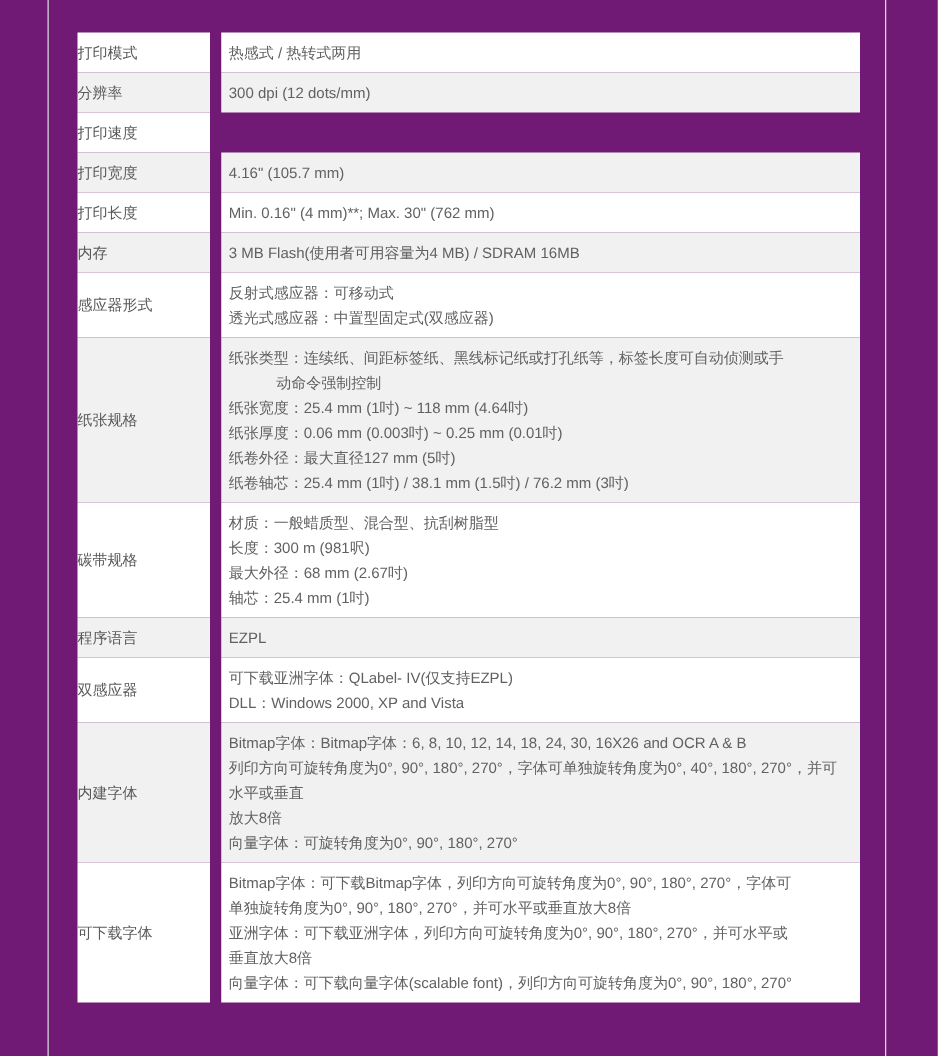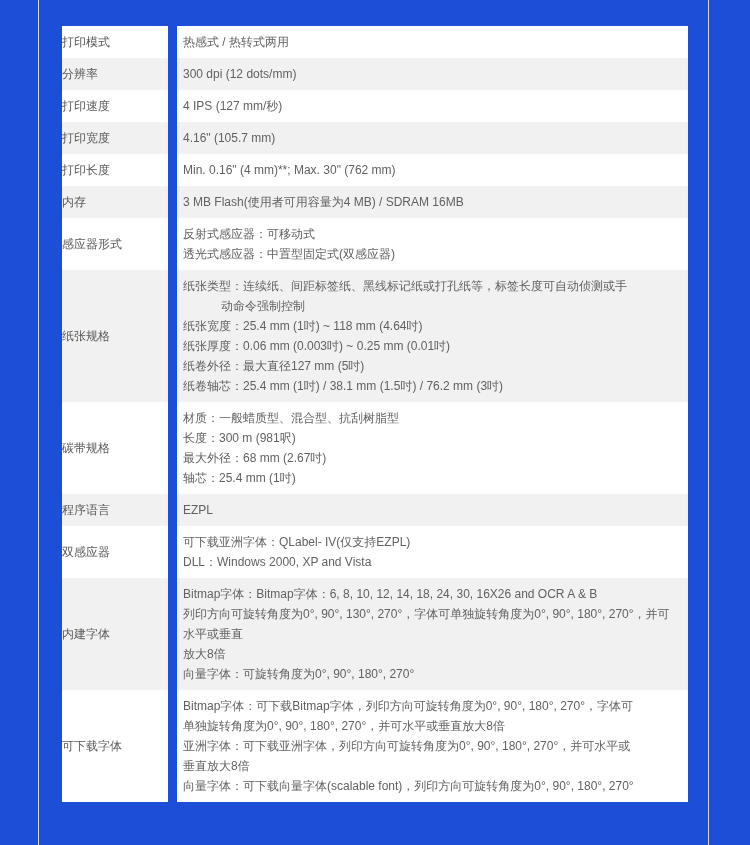--- a/index.html
+++ b/index.html
@@ -3,21 +3,21 @@
 <meta charset="utf-8">
 <style>
   * { margin: 0; padding: 0; box-sizing: border-box; }
   html, body {
     font-family: "Liberation Sans", "DejaVu Sans", sans-serif;
   }
   .page {
     position: relative;
     width: 750px;
     height: 845px;
-    background: #1d4ed8;
+    background: #701a75;
     overflow: hidden;
   }
   .vline {
     position: absolute;
     top: 0;
     width: 1px;
     height: 100%;
     background: #d9d9d9;
   }
   .vline.left  { left: 38px; }
@@ -77,23 +77,20 @@
         </div>
       </div>
       <div class="spec-row">
         <div class="cell label">分辨率</div>
         <div class="cell value">
           <div class="value-line">300 dpi (12 dots/mm)</div>
         </div>
       </div>
       <div class="spec-row">
         <div class="cell label">打印速度</div>
-        <div class="cell value">
-          <div class="value-line">4 IPS (127 mm/秒)</div>
-        </div>
       </div>
       <div class="spec-row">
         <div class="cell label">打印宽度</div>
         <div class="cell value">
           <div class="value-line">4.16" (105.7 mm)</div>
         </div>
       </div>
       <div class="spec-row">
         <div class="cell label">打印长度</div>
         <div class="cell value">
@@ -143,21 +140,21 @@
         <div class="cell label">双感应器</div>
         <div class="cell value">
           <div class="value-line">可下载亚洲字体：QLabel- IV(仅支持EZPL)</div>
           <div class="value-line">DLL：Windows 2000, XP and Vista</div>
         </div>
       </div>
       <div class="spec-row">
         <div class="cell label">内建字体</div>
         <div class="cell value">
           <div class="value-line">Bitmap字体：Bitmap字体：6, 8, 10, 12, 14, 18, 24, 30, 16X26 and OCR A &amp; B</div>
-          <div class="value-line">列印方向可旋转角度为0°, 90°, 130°, 270°，字体可单独旋转角度为0°, 90°, 180°, 270°，并可</div>
+          <div class="value-line">列印方向可旋转角度为0°, 90°, 180°, 270°，字体可单独旋转角度为0°, 40°, 180°, 270°，并可</div>
           <div class="value-line">水平或垂直</div>
           <div class="value-line">放大8倍</div>
           <div class="value-line">向量字体：可旋转角度为0°, 90°, 180°, 270°</div>
         </div>
       </div>
       <div class="spec-row">
         <div class="cell label">可下载字体</div>
         <div class="cell value">
           <div class="value-line">Bitmap字体：可下载Bitmap字体，列印方向可旋转角度为0°, 90°, 180°, 270°，字体可</div>
           <div class="value-line">单独旋转角度为0°, 90°, 180°, 270°，并可水平或垂直放大8倍</div>

